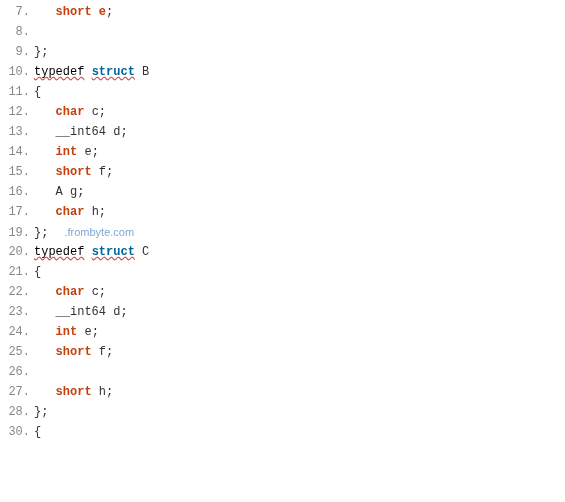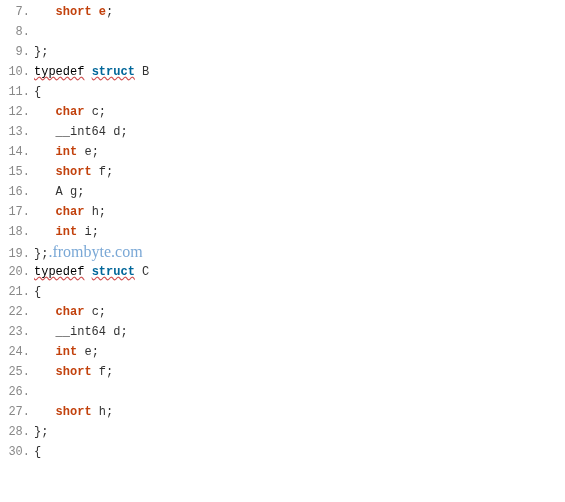--- a/index.html
+++ b/index.html
@@ -48,22 +48,23 @@
     text-decoration-skip-ink: none;
   }
   .struct-kw {
     color: #006699;
     font-weight: bold;
     text-decoration: underline wavy #d05050;
     text-decoration-skip-ink: none;
   }
   .watermark {
     color: #7aa8d6;
-    font-family: Liberation Serif, serif;
-    font-size: 16px;
+    font-family: Liberation Sans, sans-serif;
+    font-size: 11px;
+    margin-left: 16px;
   }
 </style>
 </head>
 <body>
 
 <div class="code-block" id="code-block">
     <div class="line">
       <span class="lineno">7.</span>
       <span class="code">   <span class="kw">short</span> <span class="kw">e</span><span class="punct">;</span></span>
     </div>
@@ -101,24 +102,20 @@
     </div>
     <div class="line">
       <span class="lineno">16.</span>
       <span class="code">   <span class="ident">A</span> <span class="ident">g</span><span class="punct">;</span></span>
     </div>
     <div class="line">
       <span class="lineno">17.</span>
       <span class="code">   <span class="kw">char</span> <span class="ident">h</span><span class="punct">;</span></span>
     </div>
     <div class="line">
-      <span class="lineno">18.</span>
-      <span class="code">   <span class="kw">int</span> <span class="ident">i</span><span class="punct">;</span></span>
-    </div>
-    <div class="line">
       <span class="lineno">19.</span>
       <span class="code"><span class="punct">};</span><span class="watermark">.frombyte.com</span></span>
     </div>
     <div class="line">
       <span class="lineno">20.</span>
       <span class="code"><span class="typedef-tag">typedef</span> <span class="struct-kw">struct</span> <span class="ident">C</span></span>
     </div>
     <div class="line">
       <span class="lineno">21.</span>
       <span class="code"><span class="punct">{</span></span>

